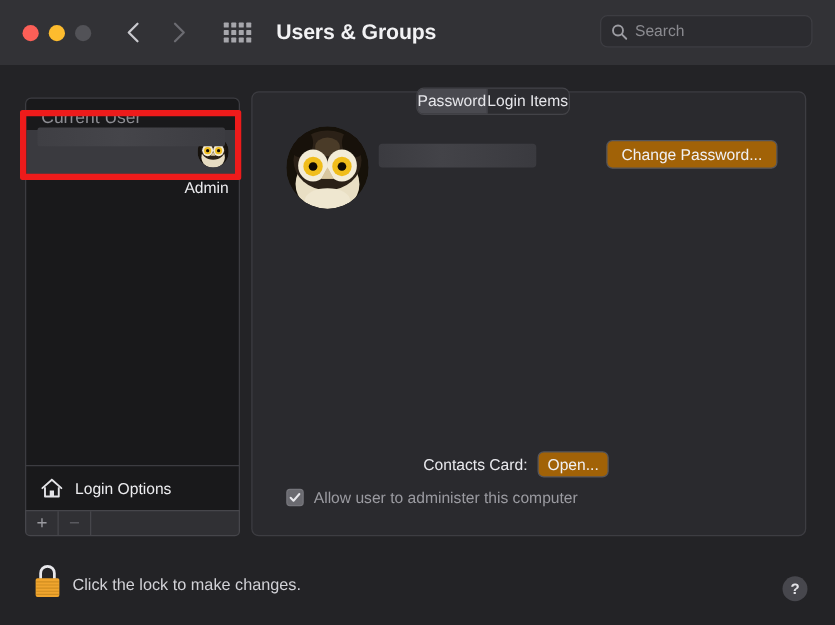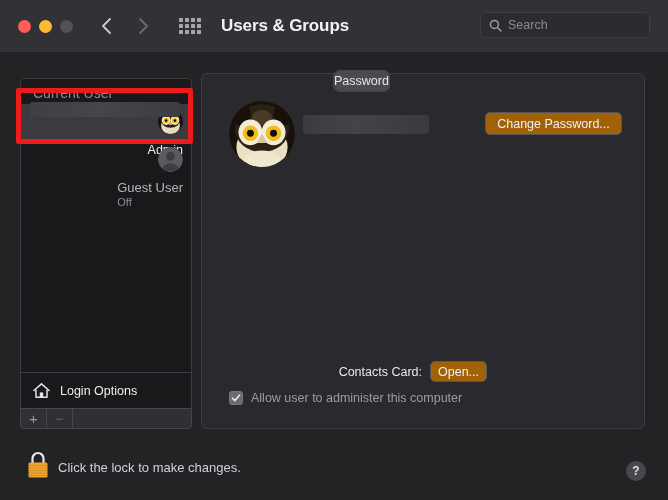--- a/index.html
+++ b/index.html
@@ -291,31 +291,20 @@
           <circle cx="27" cy="18.5" r="2.1" fill="#120d06"></circle>
           <path d="M20 20 l-3.2 5 h6.4 z" fill="#d8c79c"></path>
         </g>
       </svg>
       <div class="user-texts">
         <span class="user-name">Admin</span>
       </div>
     </div>
 
 
-    <div class="user-row">
-      <svg class="avatar-sm" viewBox="0 0 40 40">
-        <circle cx="20" cy="20" r="20" fill="#5a5a60"></circle>
-        <circle cx="20" cy="15" r="7" fill="#3d3d42"></circle>
-        <path d="M6 38 a14 12 0 0 1 28 0 z" fill="#3d3d42"></path>
-      </svg>
-      <div class="user-texts">
-        <span class="user-name dim">Guest User</span>
-        <span class="user-sub">Off</span>
-      </div>
-    </div>
   </div>
 
   <div id="redacted-sidebar"></div>
 
   <div id="login-options">
     <svg width="19" height="19" viewBox="0 0 20 20">
       <path d="M10 3 L18 10 M10 3 L2 10" fill="none" stroke="#e4e4e8" stroke-width="1.6" stroke-linecap="round"></path>
       <path d="M4.2 9.2 V17 H15.8 V9.2" fill="none" stroke="#e4e4e8" stroke-width="1.6" stroke-linejoin="round"></path>
       <rect x="8.2" y="12" width="3.6" height="5" fill="#e4e4e8"></rect>
     </svg>
@@ -327,20 +316,21 @@
     <div class="ar-btn disabled">−</div>
     <div class="ar-fill"></div>
   </div>
 
   <div id="highlight"></div>
 
   <div id="panel"></div>
 
   <div id="tabs">
     <div class="tab active">Password</div>
+    <div class="tab">Login Items</div>
   </div>
 
   <svg id="avatar-lg" viewBox="0 0 80 80">
     <defs>
       <clipPath id="clg">
           <circle cx="40" cy="40" r="40"></circle>
         </clipPath>
     </defs>
     <g clip-path="url(#clg)">
       <rect width="80" height="80" fill="#161109"></rect>

